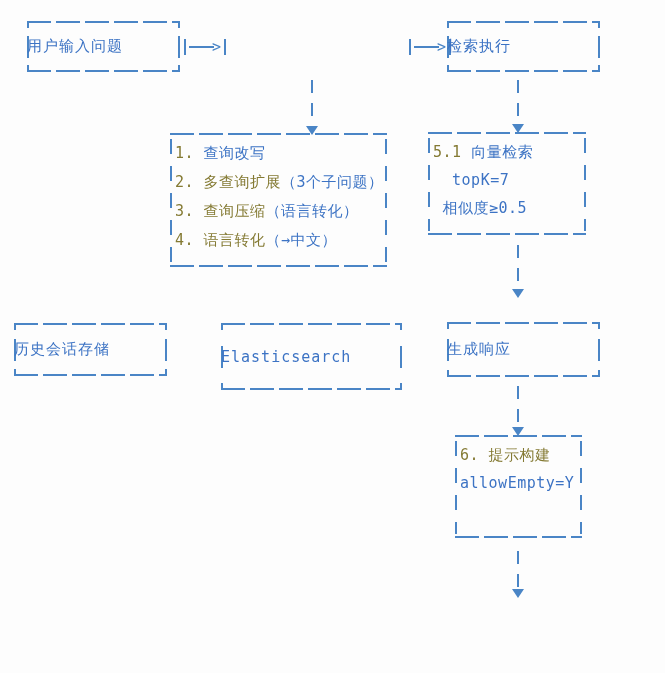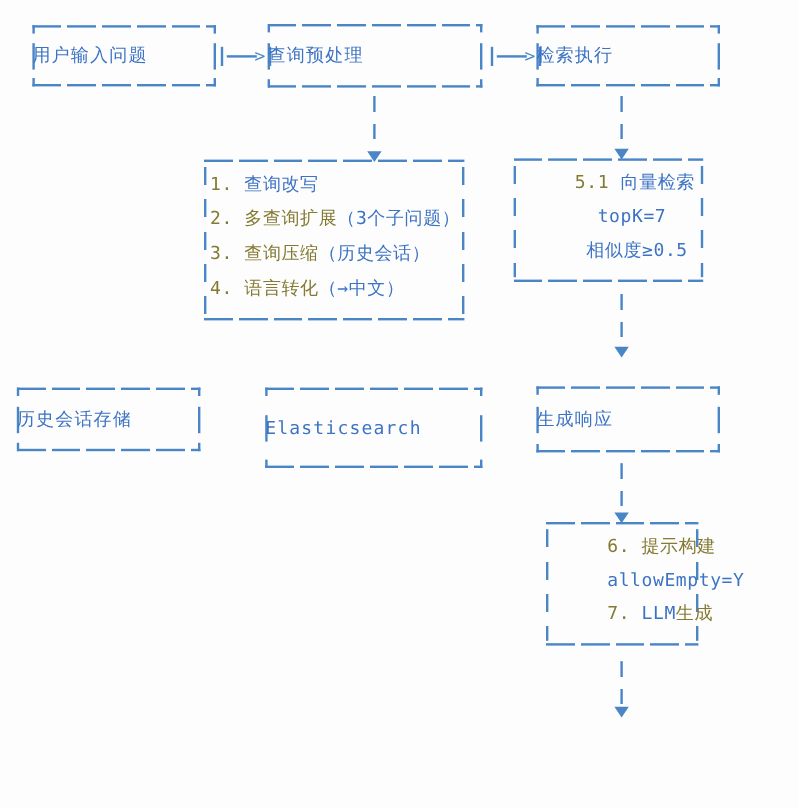--- a/index.html
+++ b/index.html
@@ -32,21 +32,21 @@
       repeating-linear-gradient(90deg,var(--line) 0 24px,transparent 24px 29px),
       repeating-linear-gradient(90deg,var(--line) 0 24px,transparent 24px 29px),
       repeating-linear-gradient(180deg,var(--line) 0 15px,transparent 15px 27px),
       repeating-linear-gradient(180deg,var(--line) 0 15px,transparent 15px 27px);
     background-size:100% 2px,100% 2px,2px calc(100% - 10px),2px calc(100% - 10px);
     background-position:0 0,0 100%,0 6px,100% 6px;
   }
   .bl{color:var(--blue);font-size:15px;letter-spacing:1px;white-space:pre;}
   .detail{padding:6px 0 10px 5px;}
   .dline{font-size:15px;line-height:29px;white-space:pre;letter-spacing:0.5px;}
-  .vs .dline,.pl .dline{line-height:28px;margin-left:46px;}
+  .vs .dline,.pl .dline{line-height:28px;}
   .seg-blue{color:var(--blue);}
   .seg-olive{color:var(--olive);}
   
   .vdash{
     position:absolute;width:2px;
     background:repeating-linear-gradient(180deg,var(--line) 0 13px,transparent 13px 23px);
   }
   
   .tri{
     position:absolute;width:0;height:0;
@@ -68,23 +68,20 @@
     <span class="bl">用户输入问题</span>
   </div>
 
   <div class="harrow" style="left:184px;top:38px">
     <span class="stub"></span>
     <span class="shaft"></span>
     <span class="head">&gt;</span>
     <span class="stub"></span>
   </div>
 
-  <div class="abox single" style="left:223px;top:20px;width:179px;height:53px">
-    <span class="bl">查询预处理</span>
-  </div>
 
   <div class="harrow" style="left:409px;top:38px">
     <span class="stub"></span>
     <span class="shaft"></span>
     <span class="head">&gt;</span>
     <span class="stub"></span>
   </div>
 
   <div class="abox single" style="left:447px;top:21px;width:153px;height:51px">
     <span class="bl">检索执行</span>
@@ -92,21 +89,21 @@
 
   <div class="vdash" style="left:311px;top:80px;height:46px"></div>
   <div class="tri" style="left:306px;top:126px"></div>
 
   <div class="vdash" style="left:517px;top:80px;height:44px"></div>
   <div class="tri" style="left:512px;top:124px"></div>
 
   <div class="abox multi detail" style="left:170px;top:133px;width:217px;height:134px">
     <div class="dline"><span class="seg-olive">1. </span><span class="seg-blue">查询改写</span></div>
     <div class="dline"><span class="seg-olive">2. </span><span class="seg-olive">多查询扩展</span><span class="seg-blue">（3个子问题）</span></div>
-    <div class="dline"><span class="seg-olive">3. </span><span class="seg-olive">查询压缩</span><span class="seg-blue">（历史会话）</span></div>
+    <div class="dline"><span class="seg-olive">3. </span><span class="seg-olive">查询压缩</span><span class="seg-blue">（语言转化）</span></div>
     <div class="dline"><span class="seg-olive">4. </span><span class="seg-olive">语言转化</span><span class="seg-blue">（→中文）</span></div>
   </div>
 
   <div class="abox multi detail vs" style="left:428px;top:132px;width:158px;height:103px">
     <div class="dline"><span class="seg-olive">5.1 </span><span class="seg-blue">向量检索</span></div>
     <div class="dline"><span class="seg-blue">  topK=7</span></div>
     <div class="dline"><span class="seg-blue"> 相似度≥0.5</span></div>
   </div>
 
   <div class="vdash" style="left:517px;top:245px;height:42px"></div>
@@ -123,20 +120,19 @@
   <div class="abox single" style="left:447px;top:322px;width:153px;height:55px">
     <span class="bl">生成响应</span>
   </div>
 
   <div class="vdash" style="left:517px;top:386px;height:41px"></div>
   <div class="tri" style="left:512px;top:427px"></div>
 
   <div class="abox multi detail pl" style="left:455px;top:435px;width:127px;height:103px">
     <div class="dline"><span class="seg-olive">6. </span><span class="seg-olive">提示构建</span></div>
     <div class="dline"><span class="seg-blue">allowEmpty=Y</span></div>
-    <div class="dline"><span class="seg-olive">7. </span><span class="seg-blue">LLM</span><span class="seg-olive">生成</span></div>
   </div>
 
   <div class="vdash" style="left:517px;top:551px;height:38px"></div>
   <div class="tri" style="left:512px;top:589px"></div>
 
 
 </div>
 
 </body></html>

